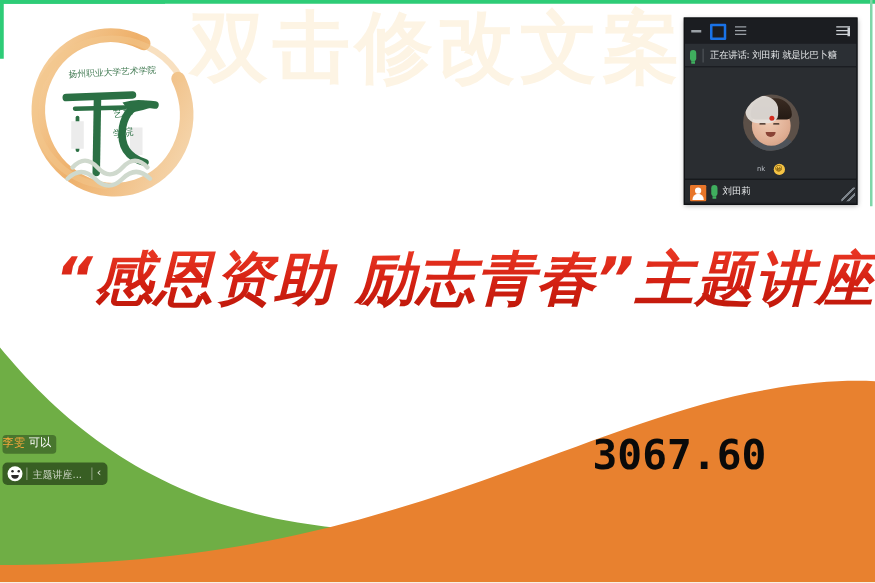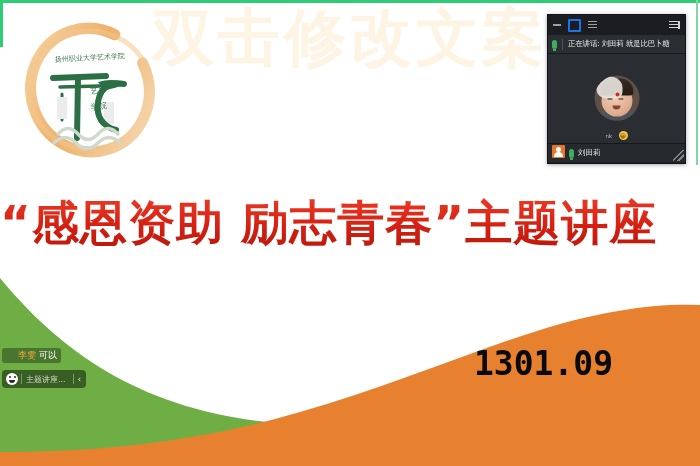--- a/index.html
+++ b/index.html
@@ -30,41 +30,42 @@
     font-family:"DejaVu Sans","Liberation Sans",sans-serif;
     user-select:none;
   }
 
   
   .logo{position:absolute;left:20px;top:16px;width:140px;height:148px;}
   .logo svg{display:block;}
 
   
   .title{
-    position:absolute;left:0;top:192px;width:700px;text-align:left;
+    position:absolute;left:0;top:192px;width:700px;text-align:right;
     font-size:47px;font-weight:bold;letter-spacing:1px;white-space:nowrap;
     background:linear-gradient(180deg,#f03d28 0%,#d32012 55%,#b81608 100%);
     -webkit-background-clip:text;background-clip:text;
     -webkit-text-fill-color:transparent;color:#cf2114;
     font-family:"DejaVu Sans","Liberation Sans",sans-serif;
+    font-style:italic;
   }
 
   
   .date{
     position:absolute;left:474px;top:344px;
     font-size:33px;font-weight:bold;color:#0a0a0a;letter-spacing:0px;
     font-family:"DejaVu Sans Mono","Liberation Mono",monospace;
   }
 
   
   .chat{position:absolute;left:0;bottom:78px;width:120px;}
   .chat-msg{
     display:inline-block;max-width:104px;
     background:rgba(20,40,14,.42);
-    padding:1px 4px 2px 16px;border-radius:3px;margin:0 0 3px 2px;
+    padding:1px 4px 2px 0;border-radius:3px;margin:0 0 3px 2px;
     font-size:9px;line-height:12px;white-space:nowrap;overflow:hidden;
   }
   .chat-name{color:#f3a73c;}
   .chat-text{color:#ffffff;margin-left:3px;}
   .chat-input{
     display:flex;align-items:center;gap:0;
     width:84px;height:18px;margin-left:2px;
     background:rgba(22,45,15,.62);border-radius:4px;
     padding:0 2px;box-sizing:border-box;
   }
@@ -178,21 +179,21 @@
   .av-badge{
     position:absolute;left:50%;margin-left:2px;bottom:3px;
     width:9px;height:9px;border-radius:50%;background:#f5c344;
     font-size:6px;line-height:9px;text-align:center;color:#6b4a00;
   }
   .av-tag{
     position:absolute;left:50%;margin-left:-11px;bottom:4px;
     font-size:5.5px;color:#b9bec4;
   }
   .vwin-foot{
-    height:19px;display:flex;align-items:flex-end;gap:4px;
+    height:19px;display:flex;align-items:flex-start;gap:4px;
     background:#26292d;padding:4px 4px;box-sizing:border-box;
     border-top:1px solid #17191c;position:relative;
   }
   .foot-orange{
     width:13px;height:13px;background:#e8762a;flex:none;position:relative;
     border-radius:1px;
   }
   .foot-orange:before{
     content:"";position:absolute;left:4px;top:2px;width:5px;height:5px;
     border-radius:50%;background:#fff;
@@ -271,21 +272,21 @@
 
       <g fill="none" stroke="#cfd9cd" stroke-width="3.5" stroke-linecap="round">
         <path d="M38,118 q10,-11 20,0 q10,11 20,0 q10,-11 20,0"></path>
         <path d="M34,127 q11,-11 22,0 q11,11 22,0 q11,-11 22,0"></path>
       </g>
     </svg>
   </div>
 
   <div class="title">“感恩资助 励志青春”主题讲座</div>
 
-  <div class="date">1301.09</div>
+  <div class="date">3067.60</div>
 
   <div class="chat">
     <div>
       <span class="chat-msg">
         <span class="chat-name">李雯</span><span class="chat-text">可以</span>
       </span>
     </div>
     <div class="chat-input">
       <span class="chat-emoji"></span>
       <span class="chat-sep"></span>

